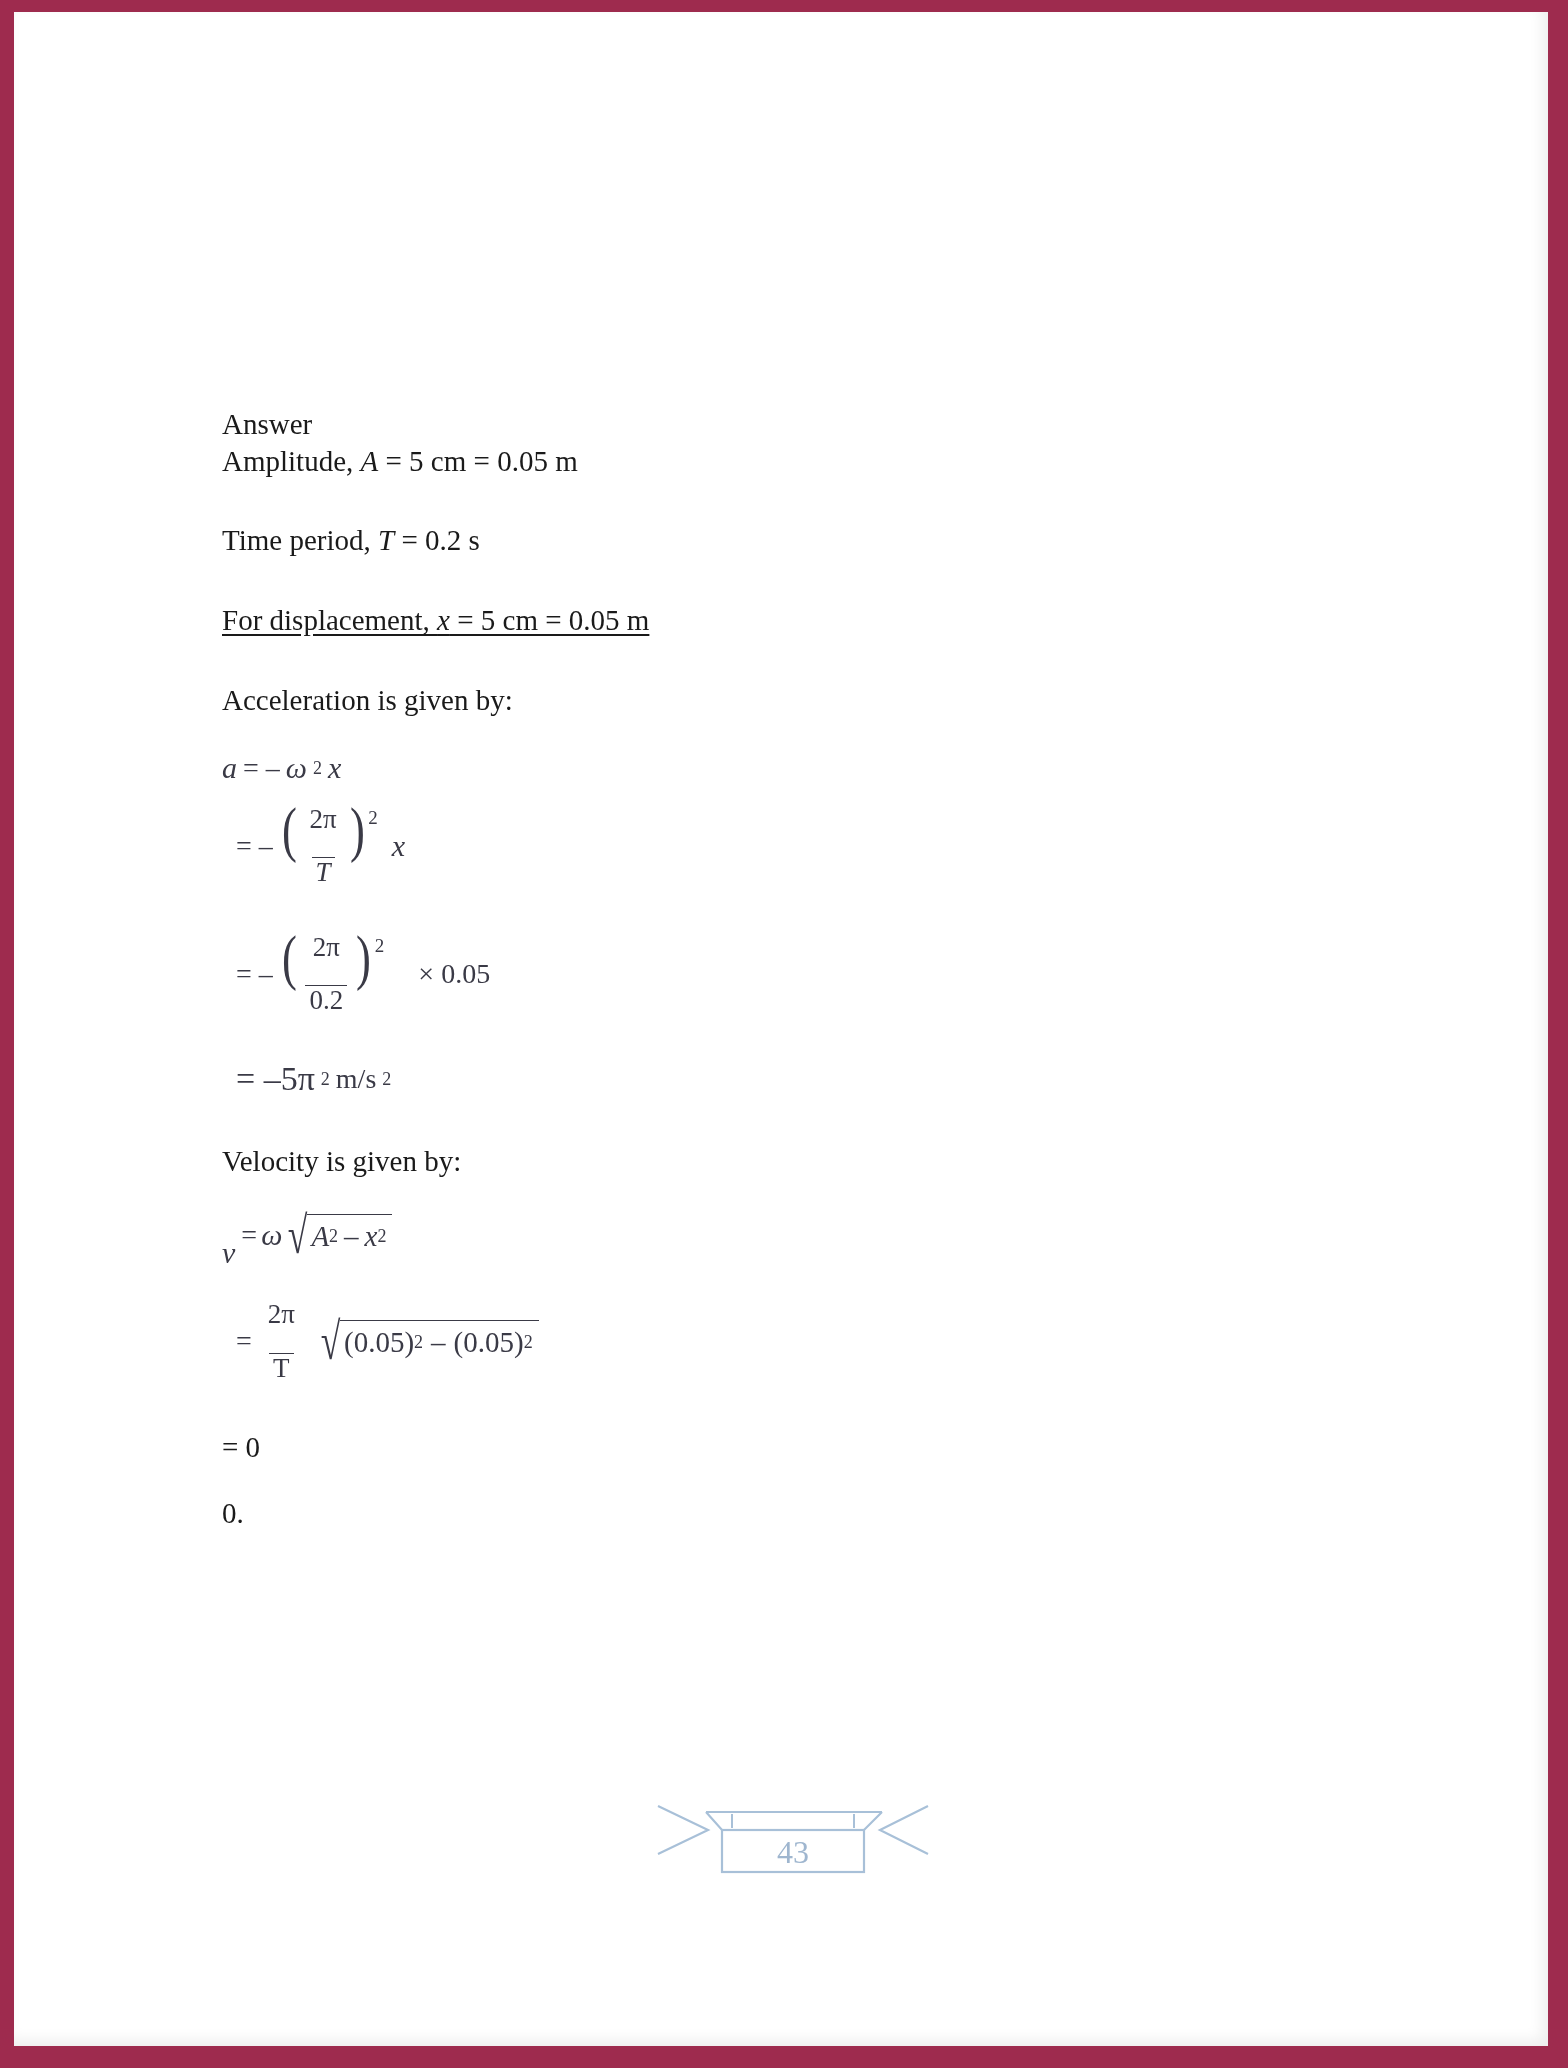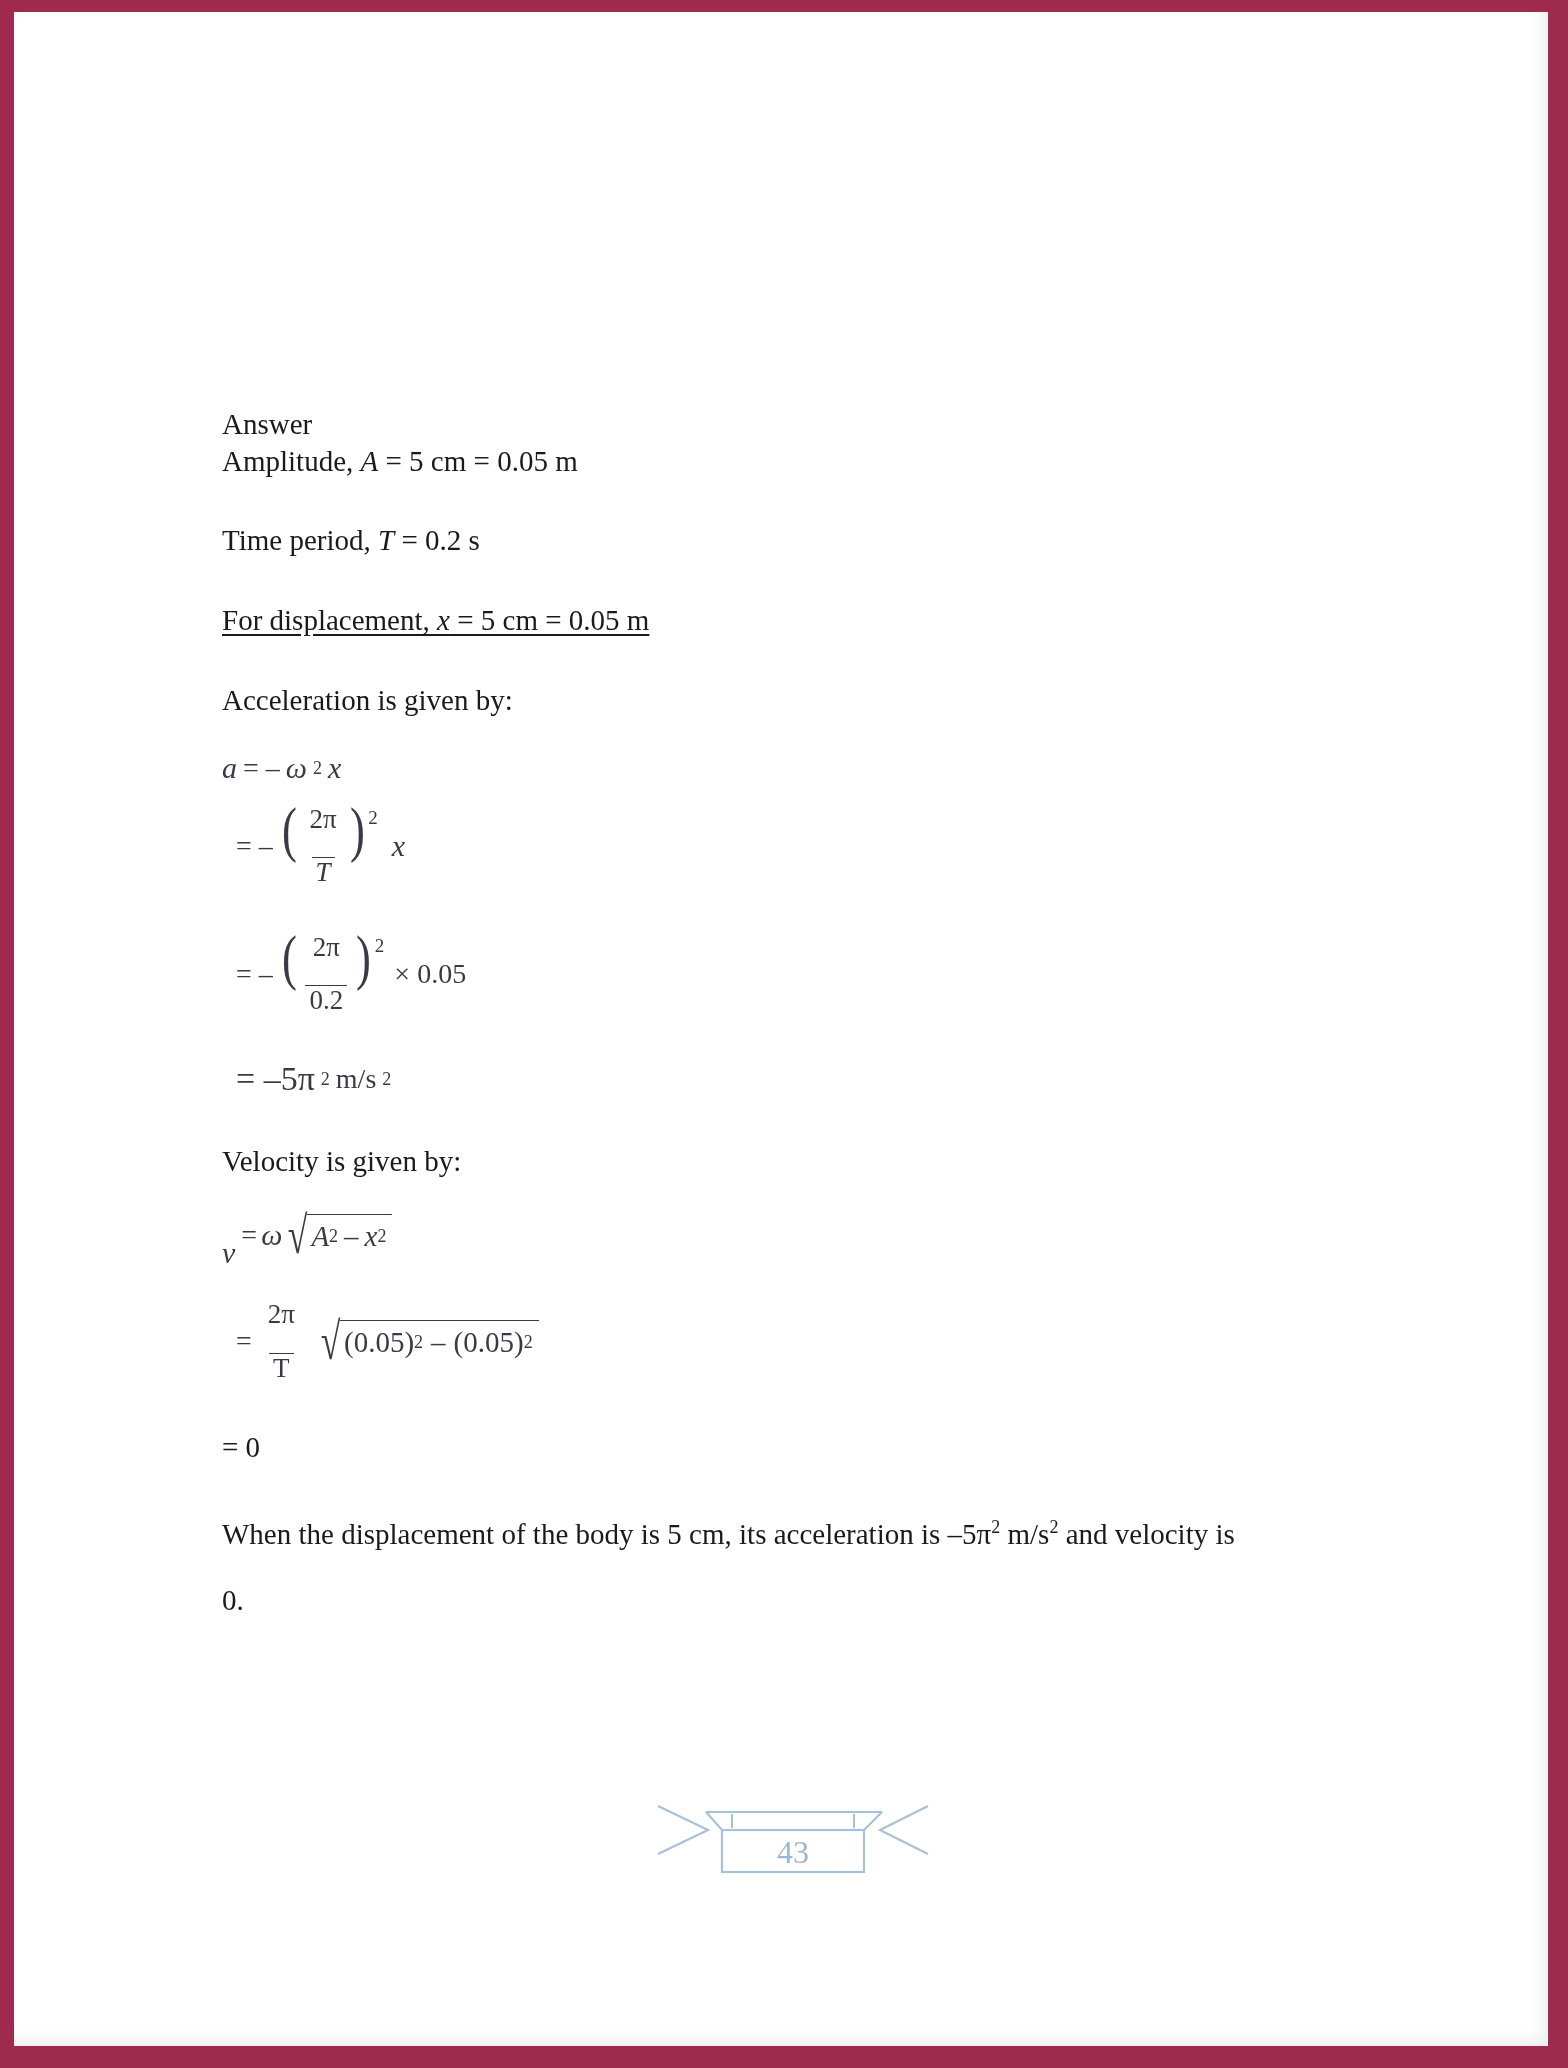--- a/index.html
+++ b/index.html
@@ -205,21 +205,21 @@
       <span class="op">= –</span>
       <span class="paren-grp">
         <span class="bigparen">(</span>
         <span class="frac">
           <span class="num">2π</span>
           <span class="den upright">0.2</span>
         </span>
         <span class="bigparen">)</span>
         <span class="sup-paren">2</span>
       </span>
-      <span style="font-size:28px; margin-left:4px;">× 0.05</span>
+      <span style="font-size:28px; margin-left:28px;">× 0.05</span>
     </div>
 
     <div class="math" style="margin-top:46px; margin-left:14px;">
       <span style="font-size:34px;">= –5π</span>
         <span class="sup">2</span>
         <span style="font-size:28px;"> m/s</span>
         <span class="sup">2</span>
     </div>
 
     <div class="line" style="margin-top:44px;">Velocity is given by:</div>
@@ -255,23 +255,20 @@
             <span class="sup">2</span>
           <span style="margin:0 8px;">–</span>
           <span>(0.05)</span>
             <span class="sup">2</span>
         </span>
       </span>
     </div>
 
     <div class="line" style="margin-top:46px;">= 0</div>
 
-    <div class="line" style="margin-top:42px;">
-      <span>When the displacement of the body is 5 cm, its acceleration is –5</span><span>π</span><span class="sup">2</span><span> m/s</span><span class="sup">2</span><span> and velocity is</span>
-    </div>
 
     <div class="line" style="margin-top:28px;">0.</div>
 
 
   </div>
 
   <div class="ribbon-wrap">
     <svg width="290" height="90" viewBox="0 0 290 90" fill="none" xmlns="http://www.w3.org/2000/svg">
       <path d="M10 6 L60 30 L10 54" stroke="#a8c0d8" stroke-width="2.2" fill="none"></path>
       <path d="M280 6 L232 30 L280 54" stroke="#a8c0d8" stroke-width="2.2" fill="none"></path>

